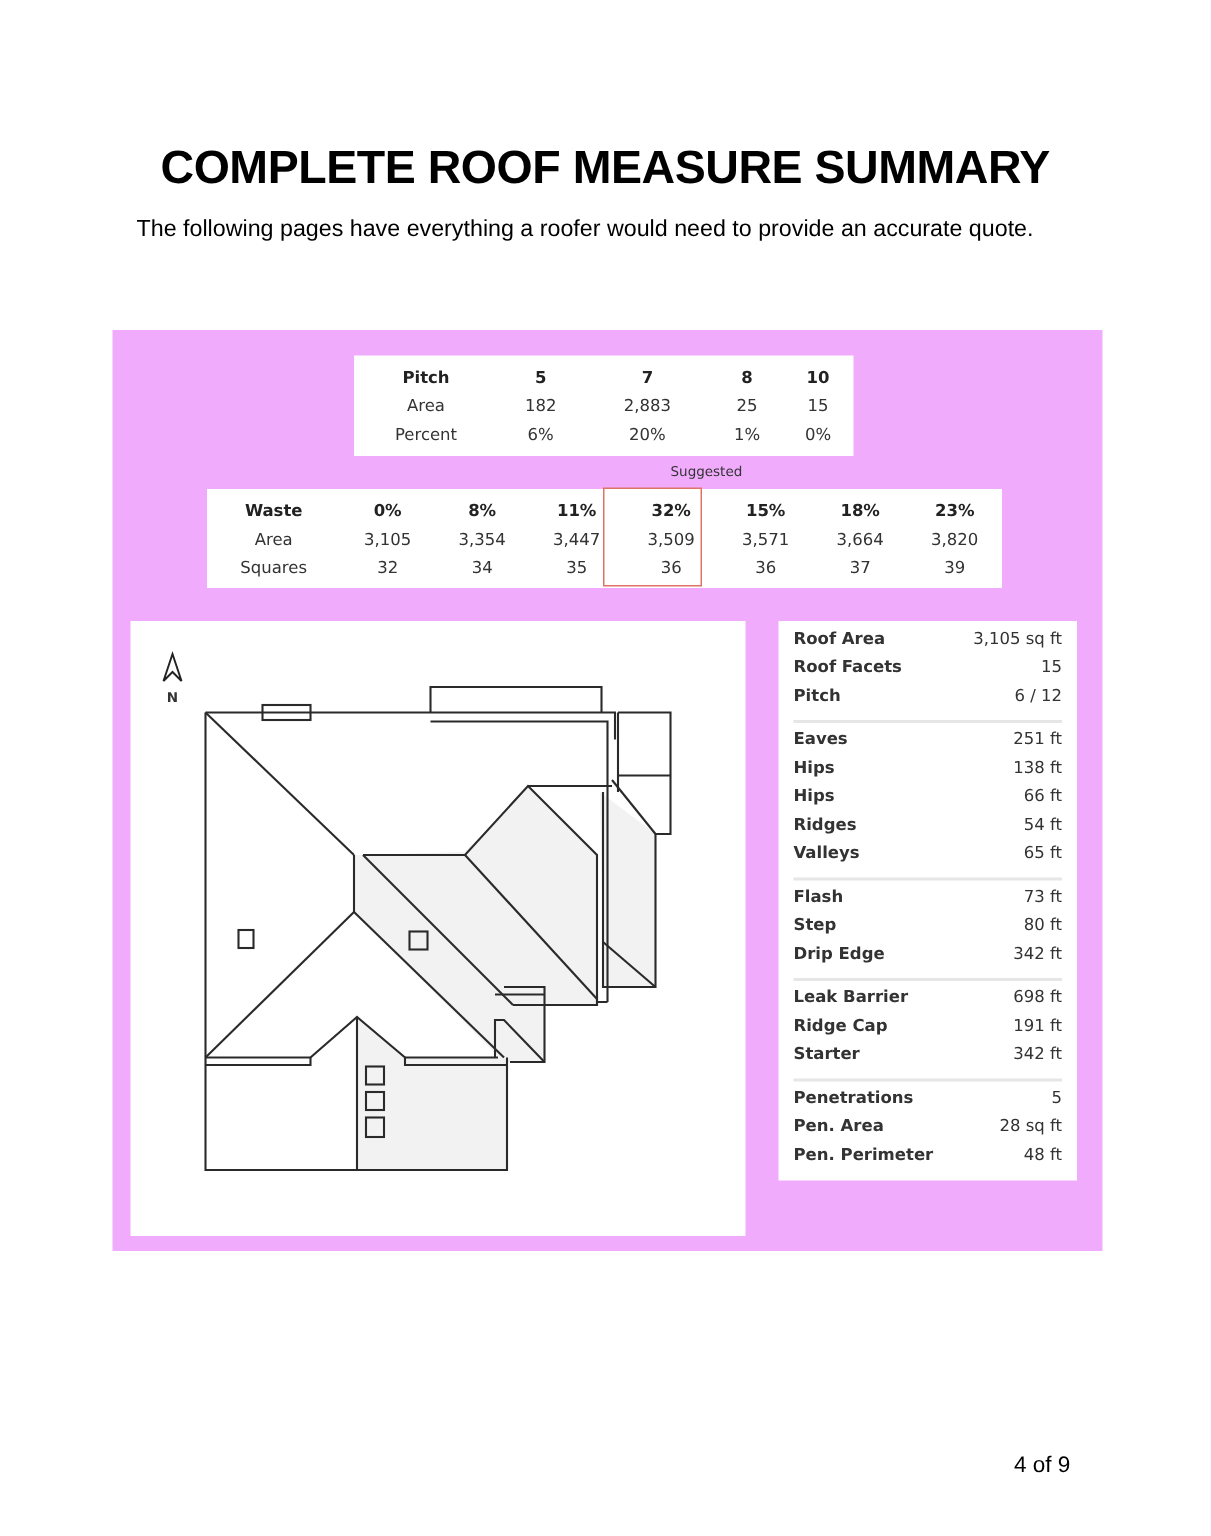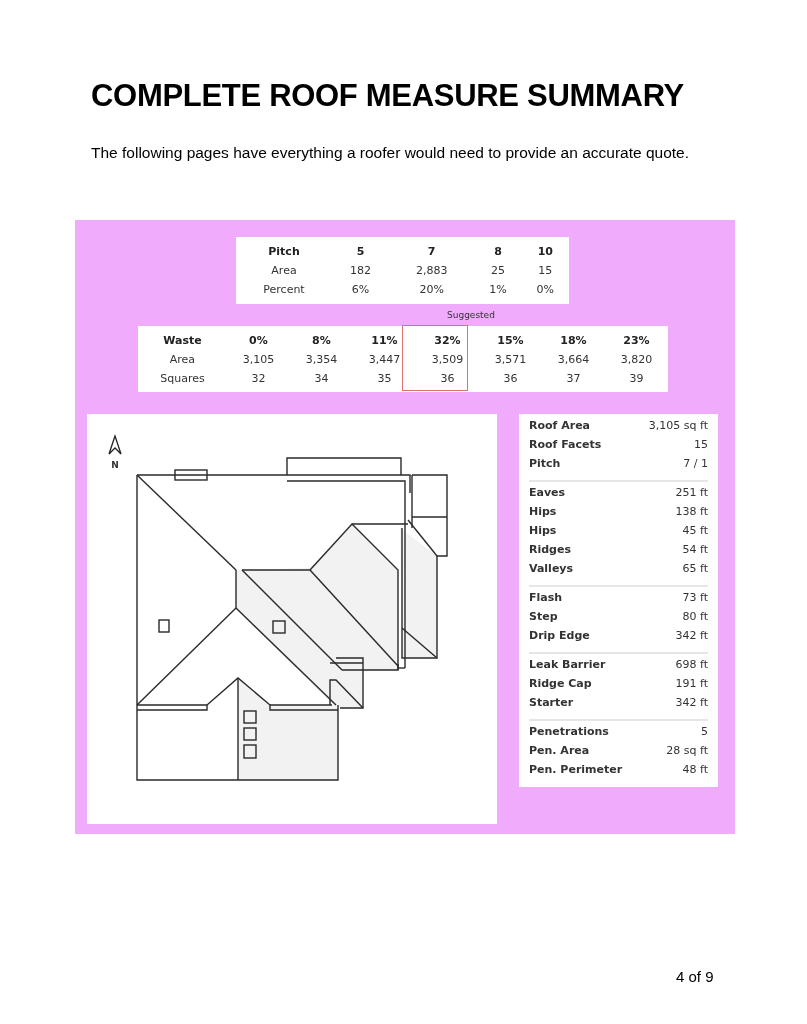--- a/index.html
+++ b/index.html
@@ -1,21 +1,21 @@
 <!DOCTYPE html>
 <html><head>
   <meta charset="utf-8">
   <style>
     html, body { margin: 0; padding: 0; background: #ffffff; }
     body {
       width: 807px; height: 1024px; position: relative; overflow: hidden;
       font-family: "Liberation Sans", sans-serif; color: #000;
     }
     .title {
-      position: absolute; left: 91px; top: 78px; margin: 0;
+      position: absolute; left: 91px; top: 78px; margin: 16px;
       font-size: 31px; font-weight: bold; letter-spacing: -0.3px;
     }
     .subtitle {
       position: absolute; left: 91px; top: 144px; margin: 0;
       font-size: 15.5px;
       text-align: center;
     }
     .panel {
       position: absolute; left: 75px; top: 220px; width: 660px; height: 614px;
       background: #f0abfc;
@@ -200,36 +200,36 @@
       <div class="stat-row">
           <span class="lbl">Roof Area</span>
           <span>3,105 sq ft</span>
         </div>
       <div class="stat-row">
           <span class="lbl">Roof Facets</span>
           <span>15</span>
         </div>
       <div class="stat-row">
           <span class="lbl">Pitch</span>
-          <span>7 / 1</span>
+          <span>6 / 12</span>
         </div>
     </div>
     <div class="stat-divider"></div>
     <div>
       <div class="stat-row">
           <span class="lbl">Eaves</span>
           <span>251 ft</span>
         </div>
       <div class="stat-row">
           <span class="lbl">Hips</span>
           <span>138 ft</span>
         </div>
       <div class="stat-row">
           <span class="lbl">Hips</span>
-          <span>45 ft</span>
+          <span>66 ft</span>
         </div>
       <div class="stat-row">
           <span class="lbl">Ridges</span>
           <span>54 ft</span>
         </div>
       <div class="stat-row">
           <span class="lbl">Valleys</span>
           <span>65 ft</span>
         </div>
     </div>

